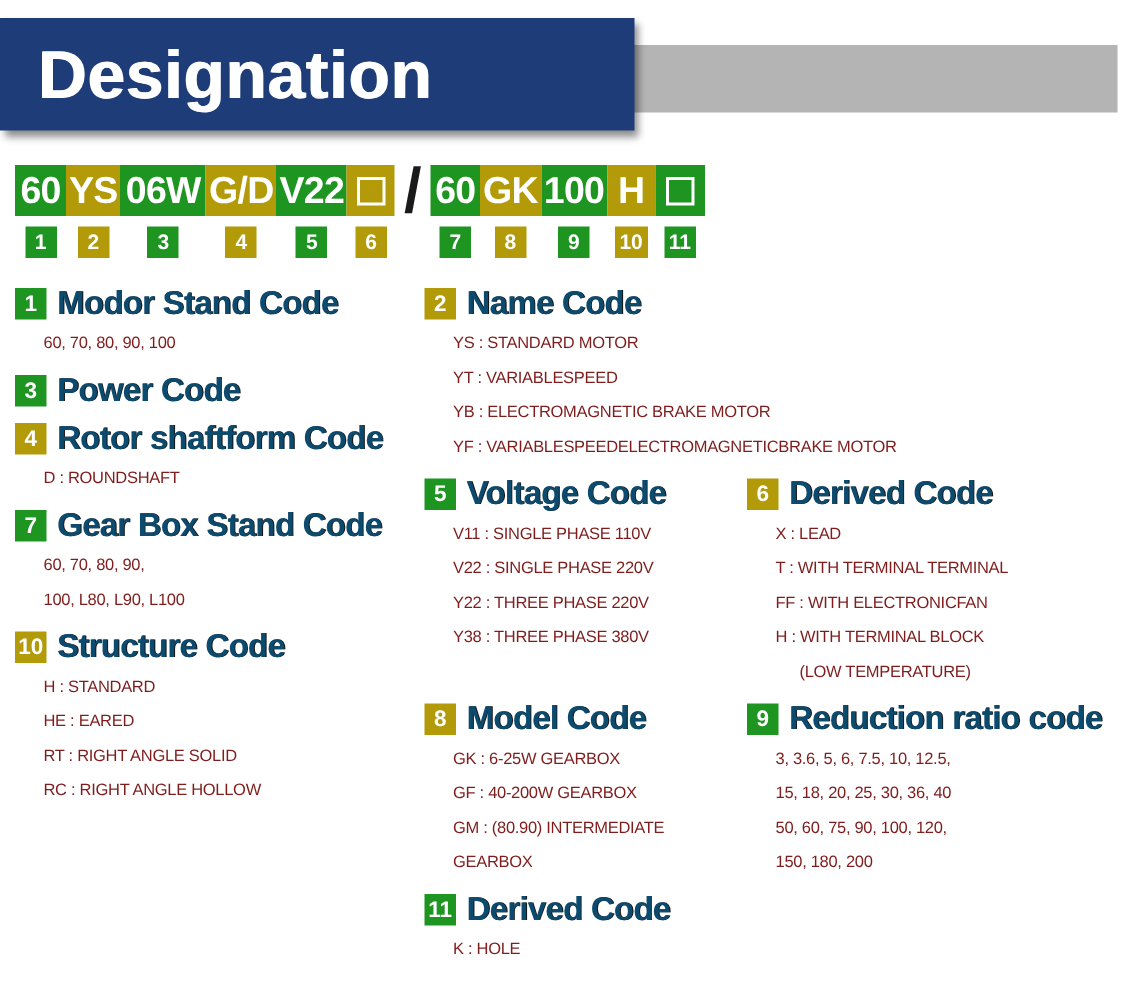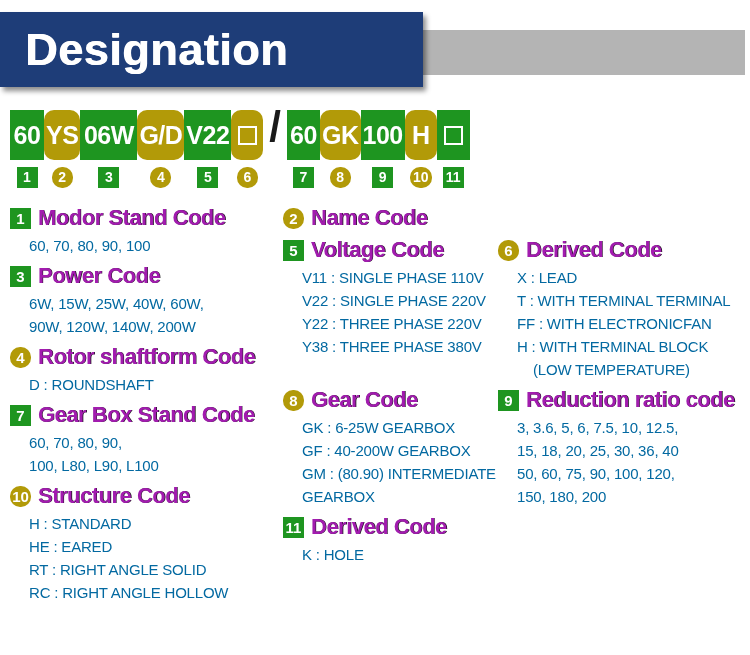--- a/index.html
+++ b/index.html
@@ -24,27 +24,27 @@
   .banner-title {
     color:#ffffff; font-size:45px; font-weight:bold; margin-left:25px;
     letter-spacing:0.5px; text-shadow:0.8px 0 0 #fff;
   }
 
   
   .codebar { margin:10px 0 0 10px; display:flex; align-items:flex-start; }
   .seg-group { display:flex; }
   .seg { display:flex; flex-direction:column; align-items:center; }
   .seg-label {
-    height:50px; width:100%; box-sizing:border-box;
+    height:34px; width:100%; box-sizing:border-box;
     display:flex; align-items:center; justify-content:center;
     color:#ffffff; font-weight:bold; font-size:25px; padding:0 2px;
     letter-spacing:-0.5px;
   }
   .green { background:#1e9520; }
-  .gold  { background:#b29a08;border-radius:10px; }
+  .gold  { background:#b29a08; }
   .seg-num {
     margin-top:7px; min-width:21px; height:21px; line-height:21px;
     box-sizing:border-box; padding:0 3px;
     text-align:center; color:#ffffff; font-weight:bold; font-size:14px;
   }
   .slash {
     font-size:42px; font-weight:bold; color:#1a1a1a;
     height:34px; display:flex; align-items:center; margin:0 6px;
     transform:none;
   }
@@ -63,26 +63,26 @@
   .col-left  { width:273px; flex:none; }
   .col-right { flex:1; min-width:0; }
   .section { margin-bottom:6px; }
   .sec-head { display:flex; align-items:center; margin-bottom:3px; }
   .badge {
     min-width:21px; height:21px; line-height:21px; box-sizing:border-box;
     padding:0 2px; margin-right:7px; flex:none;
     color:#ffffff; font-weight:bold; font-size:15px; text-align:center;
   }
   .sec-title {
-    font-size:22px; font-weight:bold; color:#a21caf; white-space:nowrap;
+    font-size:22px; font-weight:bold; color:#0c4a6e; white-space:nowrap;
     letter-spacing:-0.5px; text-shadow:0.6px 0 0 #151515;
   }
   .sec-items { padding-left:19px; }
   .item {
-    font-size:15px; color:#0369a1; line-height:23px; white-space:nowrap;
+    font-size:11px; color:#7f1d1d; line-height:23px; white-space:nowrap;
     letter-spacing:-0.2px;
   }
   .item.indent { padding-left:16px; }
   .row2 { display:flex; }
   .row2 > section:first-child { width:215px; flex:none; }
 </style>
 </head>
 <body>
 
 <div class="banner-wrap">
@@ -157,24 +157,20 @@
         </div>
         <div class="sec-items">
           <div class="item">60, 70, 80, 90, 100</div>
         </div>
       </section>
     <section class="section">
         <div class="sec-head">
           <span class="badge green">3</span>
           <span class="sec-title">Power Code</span>
         </div>
-        <div class="sec-items">
-          <div class="item">6W, 15W, 25W, 40W, 60W, </div>
-          <div class="item">90W, 120W, 140W, 200W</div>
-        </div>
       </section>
     <section class="section">
         <div class="sec-head">
           <span class="badge gold">4</span>
           <span class="sec-title">Rotor shaftform Code</span>
         </div>
         <div class="sec-items">
           <div class="item">D : ROUNDSHAFT</div>
         </div>
       </section>
@@ -199,20 +195,26 @@
           <div class="item">RT :  RIGHT ANGLE SOLID</div>
           <div class="item">RC : RIGHT ANGLE HOLLOW</div>
         </div>
       </section>
   </div>
   <div class="col-right">
     <section class="section">
         <div class="sec-head">
           <span class="badge gold">2</span>
           <span class="sec-title">Name Code</span>
+        </div>
+        <div class="sec-items">
+          <div class="item">YS : STANDARD MOTOR</div>
+          <div class="item">YT : VARIABLESPEED</div>
+          <div class="item">YB : ELECTROMAGNETIC BRAKE MOTOR</div>
+          <div class="item">YF : VARIABLESPEEDELECTROMAGNETICBRAKE MOTOR</div>
         </div>
       </section>
     <div class="row2">
       <section class="section">
           <div class="sec-head">
             <span class="badge green">5</span>
             <span class="sec-title">Voltage Code</span>
           </div>
           <div class="sec-items">
             <div class="item">V11 : SINGLE PHASE 110V</div>
@@ -232,21 +234,21 @@
             <div class="item">FF : WITH ELECTRONICFAN</div>
             <div class="item">H : WITH TERMINAL BLOCK</div>
             <div class="item indent">(LOW TEMPERATURE)</div>
           </div>
         </section>
     </div>
     <div class="row2">
       <section class="section">
           <div class="sec-head">
             <span class="badge gold">8</span>
-            <span class="sec-title">Gear Code</span>
+            <span class="sec-title">Model Code</span>
           </div>
           <div class="sec-items">
             <div class="item">GK : 6-25W GEARBOX</div>
             <div class="item">GF : 40-200W GEARBOX</div>
             <div class="item">GM : (80.90) INTERMEDIATE</div>
             <div class="item">GEARBOX</div>
           </div>
         </section>
       <section class="section">
           <div class="sec-head">

